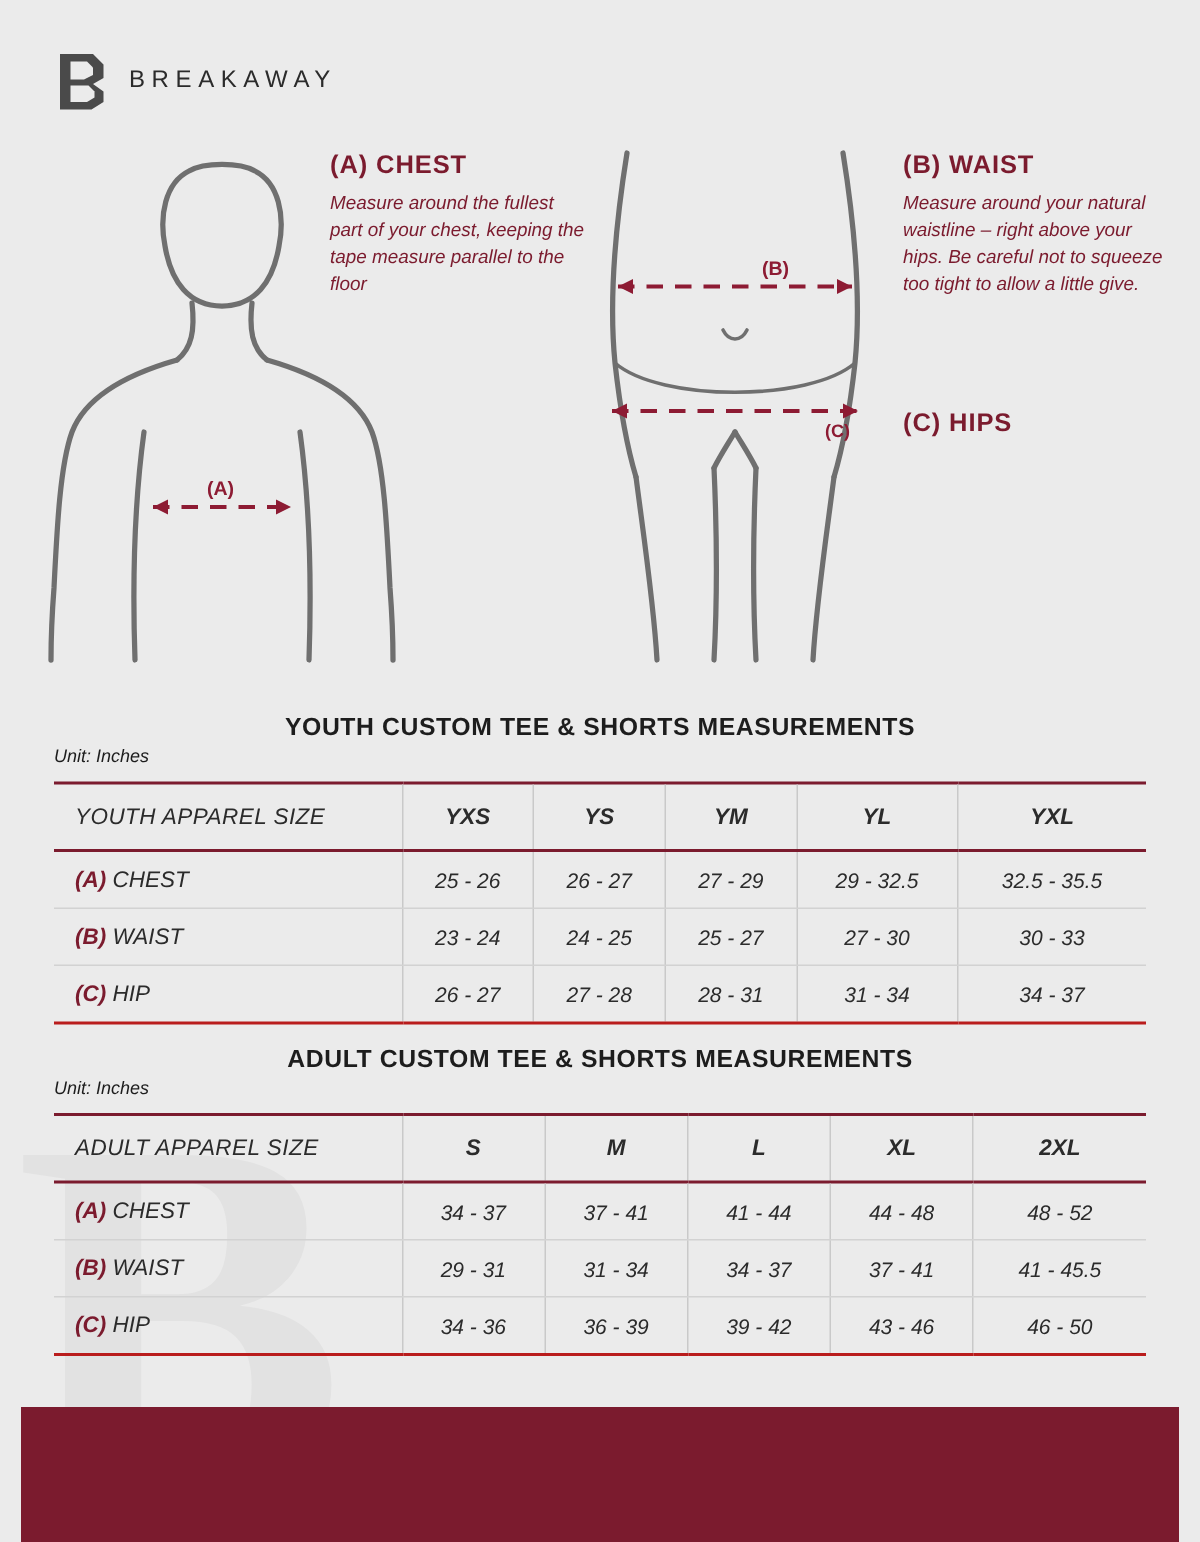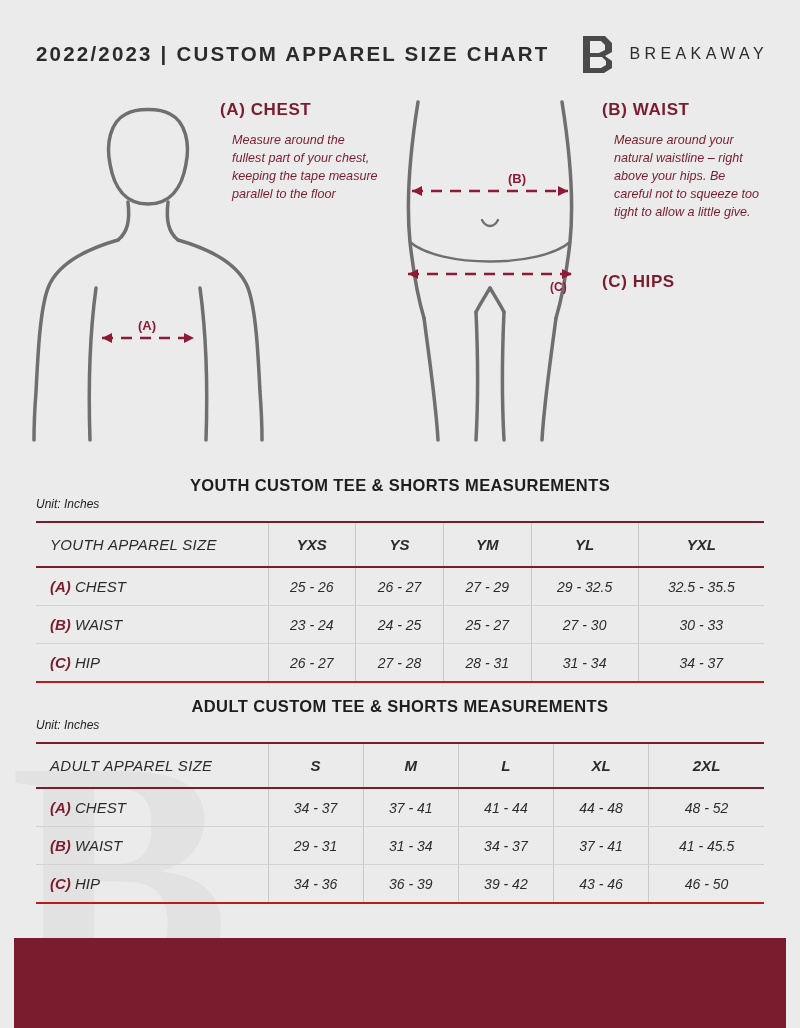--- a/index.html
+++ b/index.html
@@ -86,21 +86,21 @@
     color: #7b1b2e;
     letter-spacing: 0.6px;
     margin: 0 0 7px 0;
   }
   .callout-title .mark { color: #7b1b2e; }
   .callout-body {
     font-size: 12.6px;
     font-style: italic;
     color: #7b1b2e;
     line-height: 1.42;
-    margin: 12px;
+    margin: 0;
   }
   .callout-chest { left: 220px; top: 8px; width: 170px; }
   .callout-waist { left: 602px; top: 8px; width: 175px; }
   .callout-hips  { left: 602px; top: 180px; width: 175px; }
 
   
   .table-block { margin: 0 36px 0 36px; }
   .table-heading {
     text-align: center;
     font-size: 16.5px;
@@ -169,21 +169,20 @@
   }
 </style>
 </head>
 <body>
 
 <div class="watermark">B</div>
 
 <div class="page">
 
   <div class="header">
-    <div class="header-title">2022/2023  |  CUSTOM APPAREL SIZE CHART</div>
     <div class="brand">
       <span class="brand-mark">
         <svg width="34" height="40" viewBox="0 0 34 40" aria-hidden="true">
           <polygon points="4,2 26,2 33,9 33,18 26,22 33,27 33,34 25,39 4,39" fill="#4a4a4a"></polygon>
           <polygon points="11,7 22,7 26,11 26,16 20,19 11,19" fill="#ebebeb"></polygon>
           <polygon points="11,23 23,23 27,27 27,31 22,34 11,34" fill="#ebebeb"></polygon>
         </svg>
       </span>
       <span class="brand-name">BREAKAWAY</span>
     </div>

